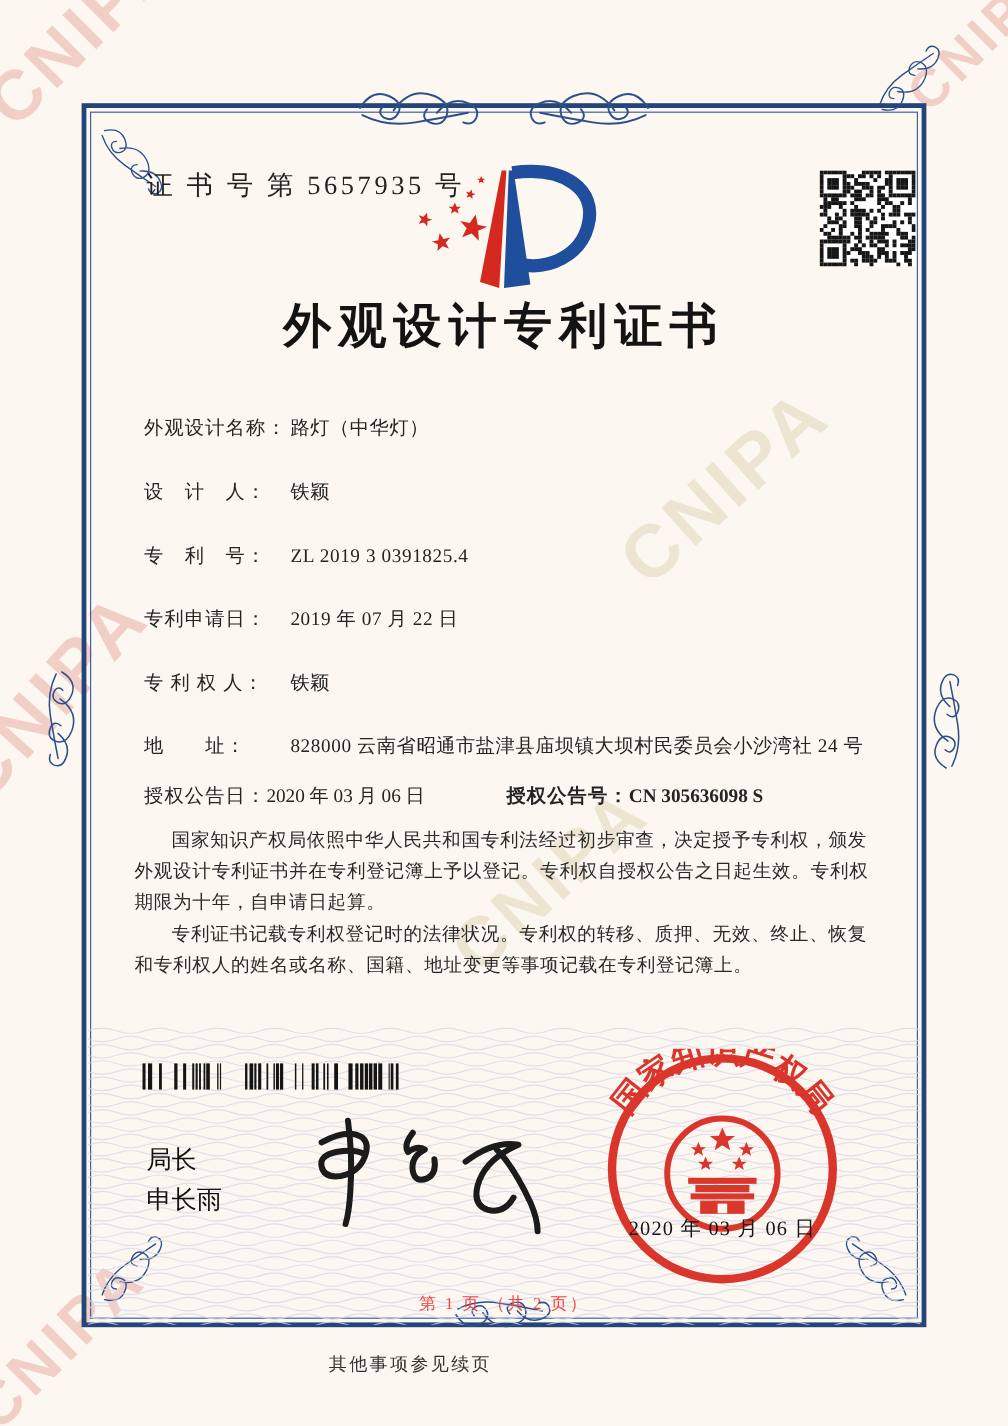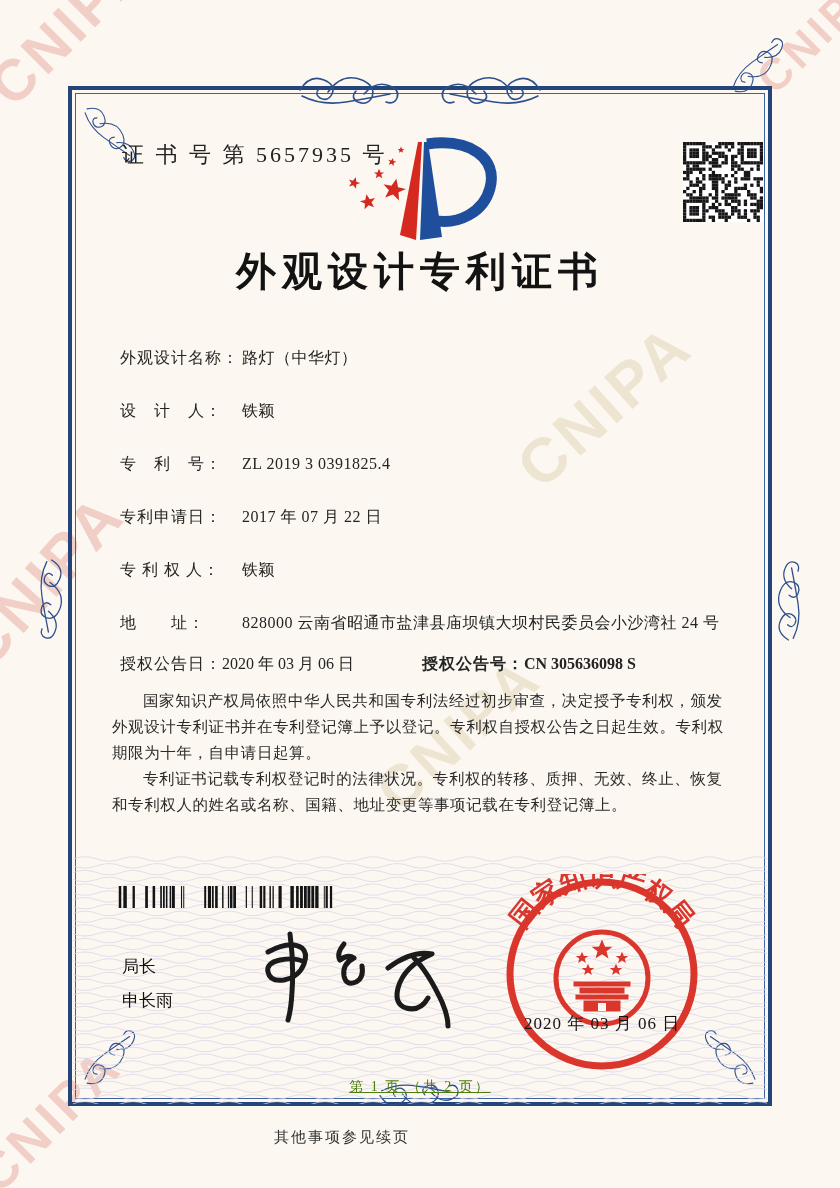--- a/index.html
+++ b/index.html
@@ -43,28 +43,28 @@
   .grant-row .pair{display:flex;}
   .grant-row .pair.right{margin-left:68px;font-weight:bold;}
   .grant-row .lab{white-space:pre;letter-spacing:1px;}
   
   .body-text{position:absolute;left:112px;top:688px;width:618px;font-size:15.5px;
              line-height:26px;color:#2a2a2a;letter-spacing:0.6px;}
   .body-text p{margin:0;text-indent:2em;}
   
   .waveband{position:absolute;left:73px;top:856px;width:694px;height:248px;overflow:hidden;}
   .barcode{position:absolute;left:114px;top:886px;width:226px;height:24px;}
-  .signer{position:absolute;left:122px;top:950px;font-size:17px;line-height:34px;color:#111;
+  .signer{position:absolute;left:122px;top:950px;font-size:21px;line-height:34px;color:#111;
           font-family:"Liberation Sans",sans-serif;}
   .signature{position:absolute;left:238px;top:922px;width:230px;height:118px;}
   .seal{position:absolute;left:502px;top:874px;width:200px;height:200px;}
   .seal-date{position:absolute;left:502px;top:1012px;width:200px;text-align:center;
              font-size:17px;color:#141414;letter-spacing:1px;}
   .pagination{position:absolute;left:0;top:1078px;width:840px;text-align:center;
-              font-size:14px;letter-spacing:2px;color:#4d7c0f;text-decoration:underline;}
+              font-size:14px;letter-spacing:2px;color:#ef4444;}
   .footer-note{position:absolute;left:0;top:1128px;width:684px;text-align:center;
                font-size:15px;letter-spacing:2px;color:#333;}
 </style>
 </head>
 <body>
 
 <div class="page">
 
   <div class="wm pink wm1">CNIPA</div>
   <div class="wm pink wm2">CNIPA</div>
@@ -449,21 +449,21 @@
     <div class="frow">
       <span class="lab">设　计　人：</span>
       <span class="val">铁颖</span>
     </div>
     <div class="frow">
       <span class="lab">专　利　号：</span>
       <span class="val">ZL 2019 3 0391825.4</span>
     </div>
     <div class="frow">
       <span class="lab">专利申请日：</span>
-      <span class="val">2017 年 07 月 22 日</span>
+      <span class="val">2019 年 07 月 22 日</span>
     </div>
     <div class="frow">
       <span class="lab">专 利 权 人：</span>
       <span class="val">铁颖</span>
     </div>
     <div class="frow addr">
       <span class="lab">地　　址：</span>
       <span class="val">828000 云南省昭通市盐津县庙坝镇大坝村民委员会小沙湾社 24 号</span>
     </div>
     <div class="grant-row">

